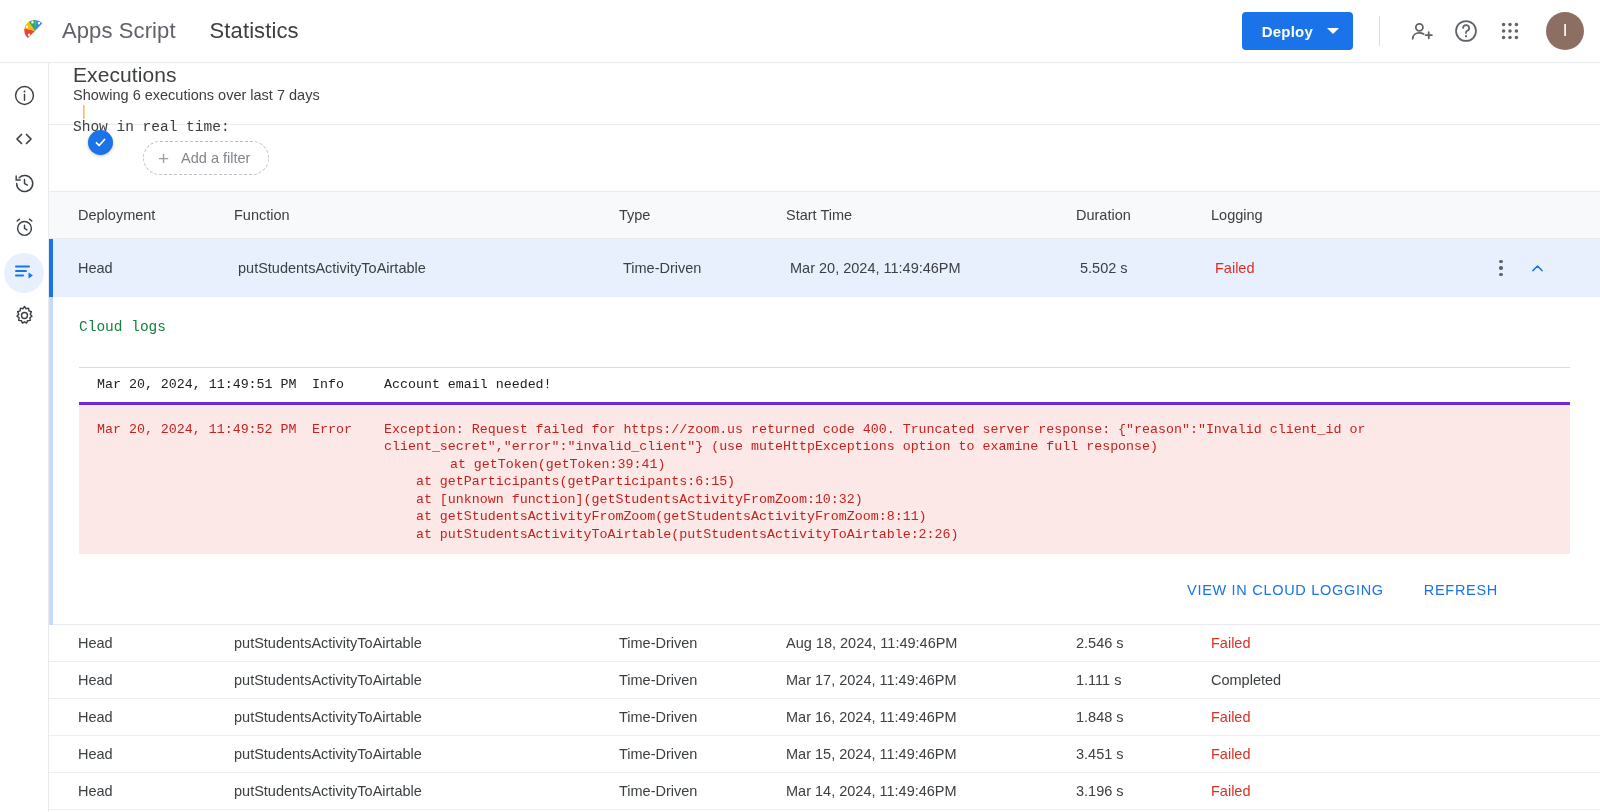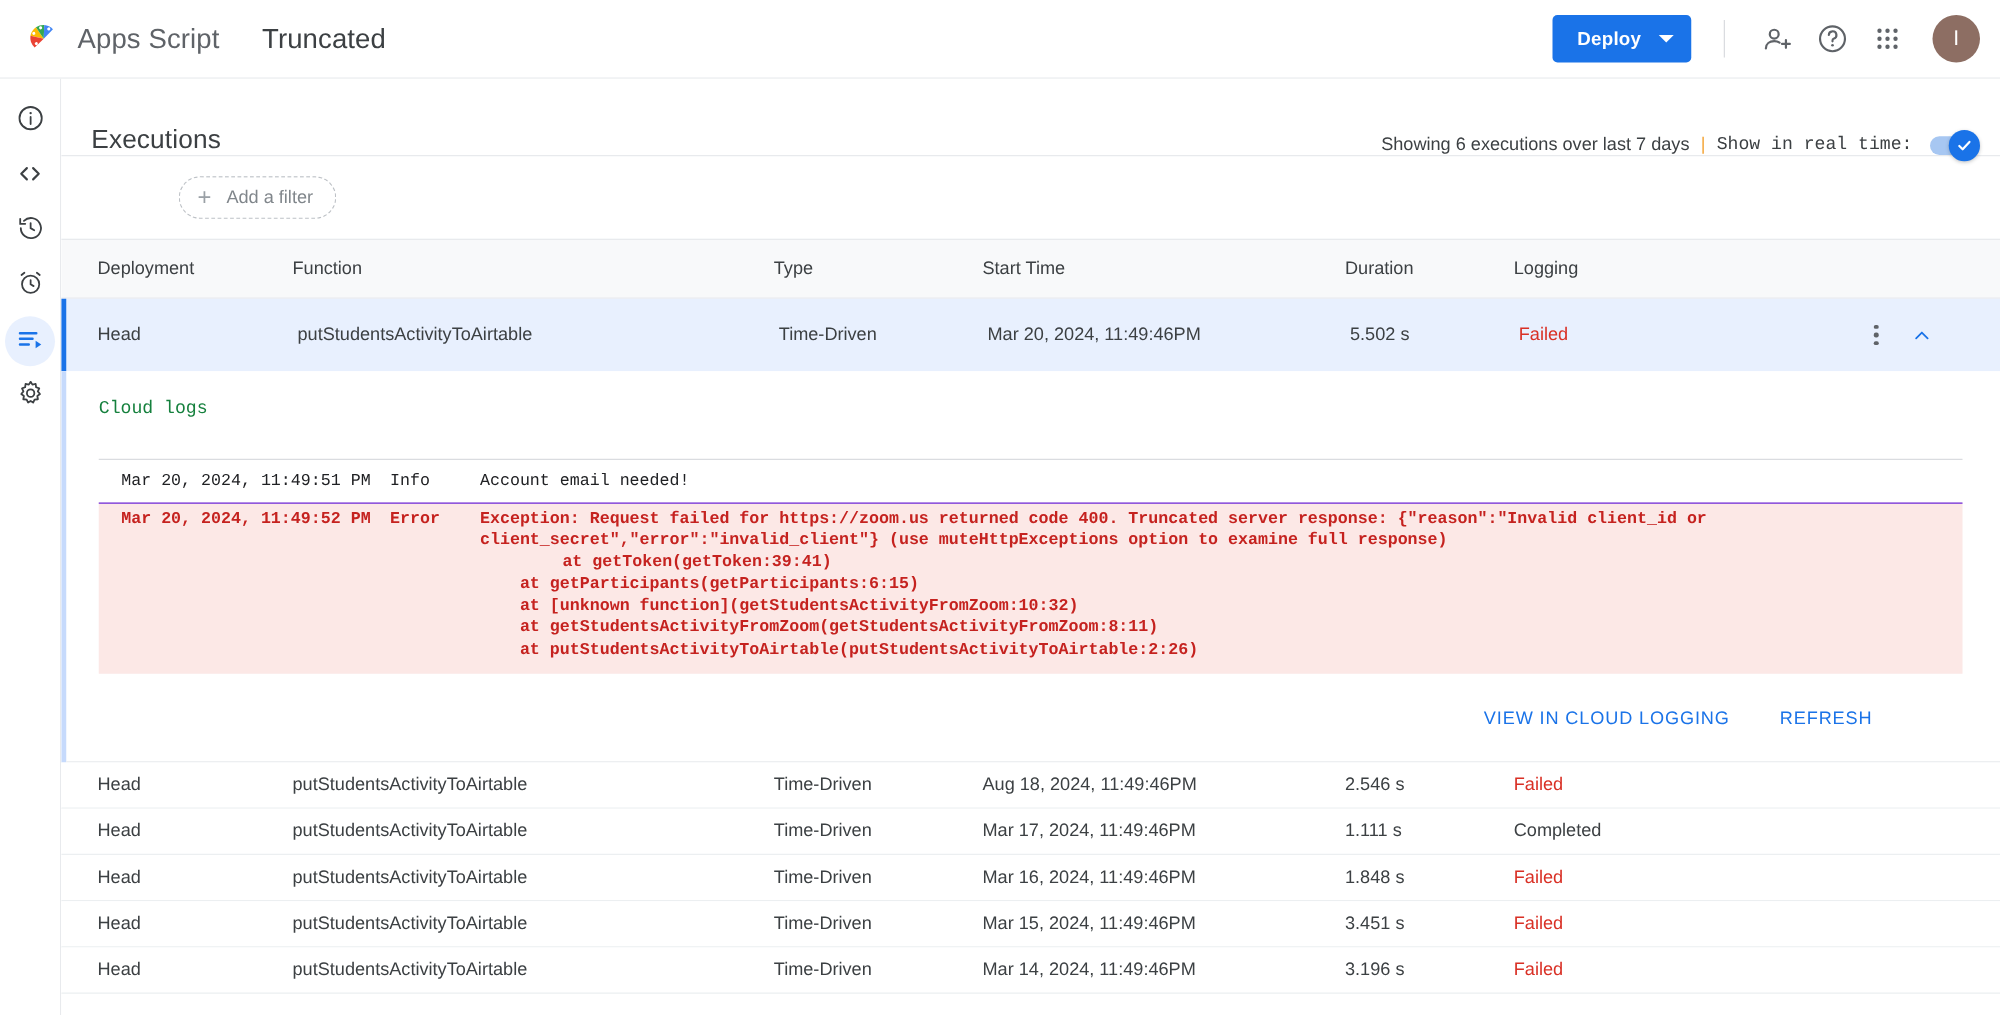--- a/index.html
+++ b/index.html
@@ -69,23 +69,24 @@
     border-radius: 50%;
     display: flex; align-items: center; justify-content: center;
     cursor: pointer;
   }
   .rail-item.active { background: #e8f0fe; }
 
   
   .main { flex: 1; position: relative; overflow: hidden; background:#fff; }
 
   .exec-header {
-    height: 62px; display: flex; align-items: flex-end;
+    height: 62px; display: flex; align-items: flex-start;
     padding: 0 20px 0 24px;
     border-bottom: 1px solid #e8eaed;
+    flex-direction: column;
   }
   .exec-title { font-size: 21px; color: #3c4043; letter-spacing:.1px; }
   .exec-header-spacer { flex: 1; }
   .showing-text { font-size: 14.5px; color: #3c4043; }
   .pipe-sep { color: #f4a63a; margin: 0 9px; font-size: 14.5px; }
   .realtime-label { font-size: 14.5px; color: #3c4043; margin-right: 14px; font-family: Liberation Mono, monospace; }
   .toggle {
     width: 36px; height: 15px; border-radius: 8px;
     background: #a7c7f2; position: relative; cursor: pointer;
   }
@@ -152,23 +153,22 @@
     font-size: 13.3px; line-height: 17.5px;
     display: flex; padding: 8px 0 8px 18px;
     white-space: pre;
   }
   .logline .ts { width: 215px; flex: 0 0 215px; }
   .logline .lvl { width: 72px; flex: 0 0 72px; }
   .logline .msg { flex: 1; white-space: pre; }
   .logline.info { color: #202124; }
   .logline.error {
     background: #fce8e6; color: #c5221f;
-    border-top: 1px solid #6d28d9;
-    padding: 3px 0 11px 18px;
-    font-weight: bold;
+    border-top: 3px solid #6d28d9;
+    padding: 16px 0 11px 18px;
   }
   .stack { padding-left: 34px; }
   .detail-actions {
     display: flex; justify-content: flex-end; align-items: center;
     gap: 40px; padding: 28px 72px 0 0;
   }
   .link-btn {
     color: #1a73e8; font-size: 14.5px; letter-spacing: .7px;
     text-transform: uppercase; cursor: pointer; background: none; border: none;
     font-family: "Liberation Sans", sans-serif;
@@ -190,21 +190,21 @@
           <path d="M24 24 L9 15 A17.5 17.5 0 0 0 9.5 31 Z" fill="#ea4335"></path>
           <circle cx="14" cy="13.5" r="2" fill="#fff"></circle>
           <circle cx="24.5" cy="9.5" r="2" fill="#fff"></circle>
           <circle cx="34" cy="14" r="2" fill="#fff"></circle>
           <circle cx="13" cy="27" r="2" fill="#fff"></circle>
         </g>
       </svg>
     </span>
     <span class="brand-name">Apps Script</span>
   </div>
-  <span class="doc-title">Truncated</span>
+  <span class="doc-title">Statistics</span>
 
   <div class="topbar-spacer"></div>
 
   <div class="topbar-right">
     <button class="deploy-btn">
       <span>Deploy</span>
       <span class="deploy-caret"></span>
     </button>
     <div class="tb-divider"></div>
     <button class="icon-btn">

